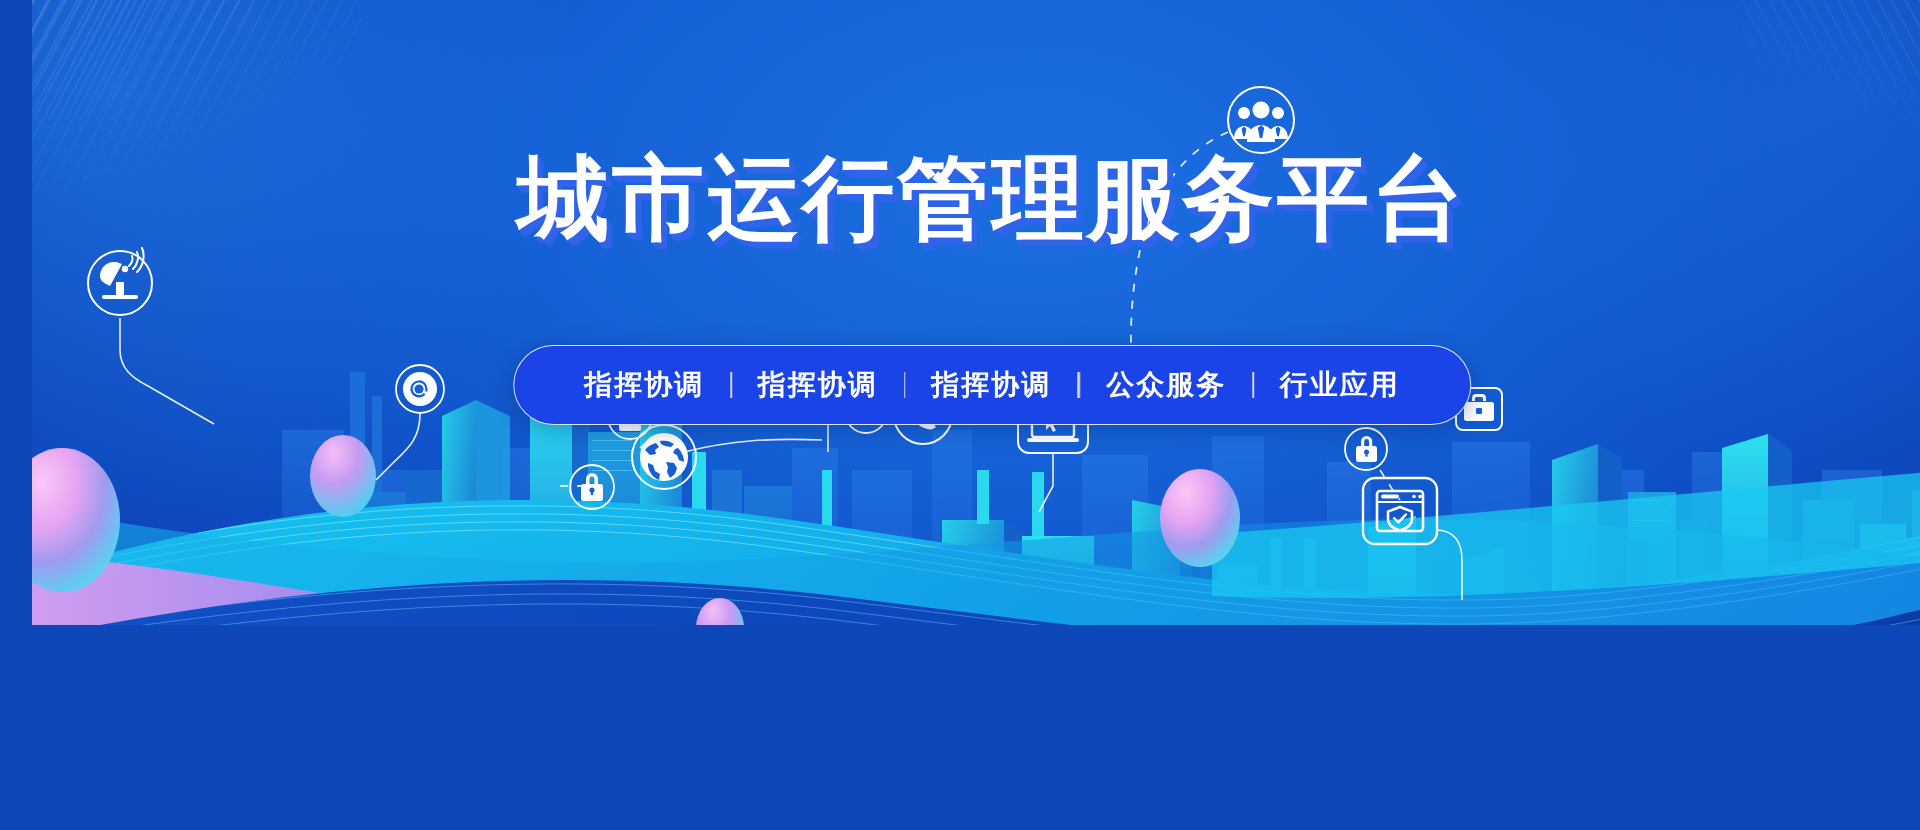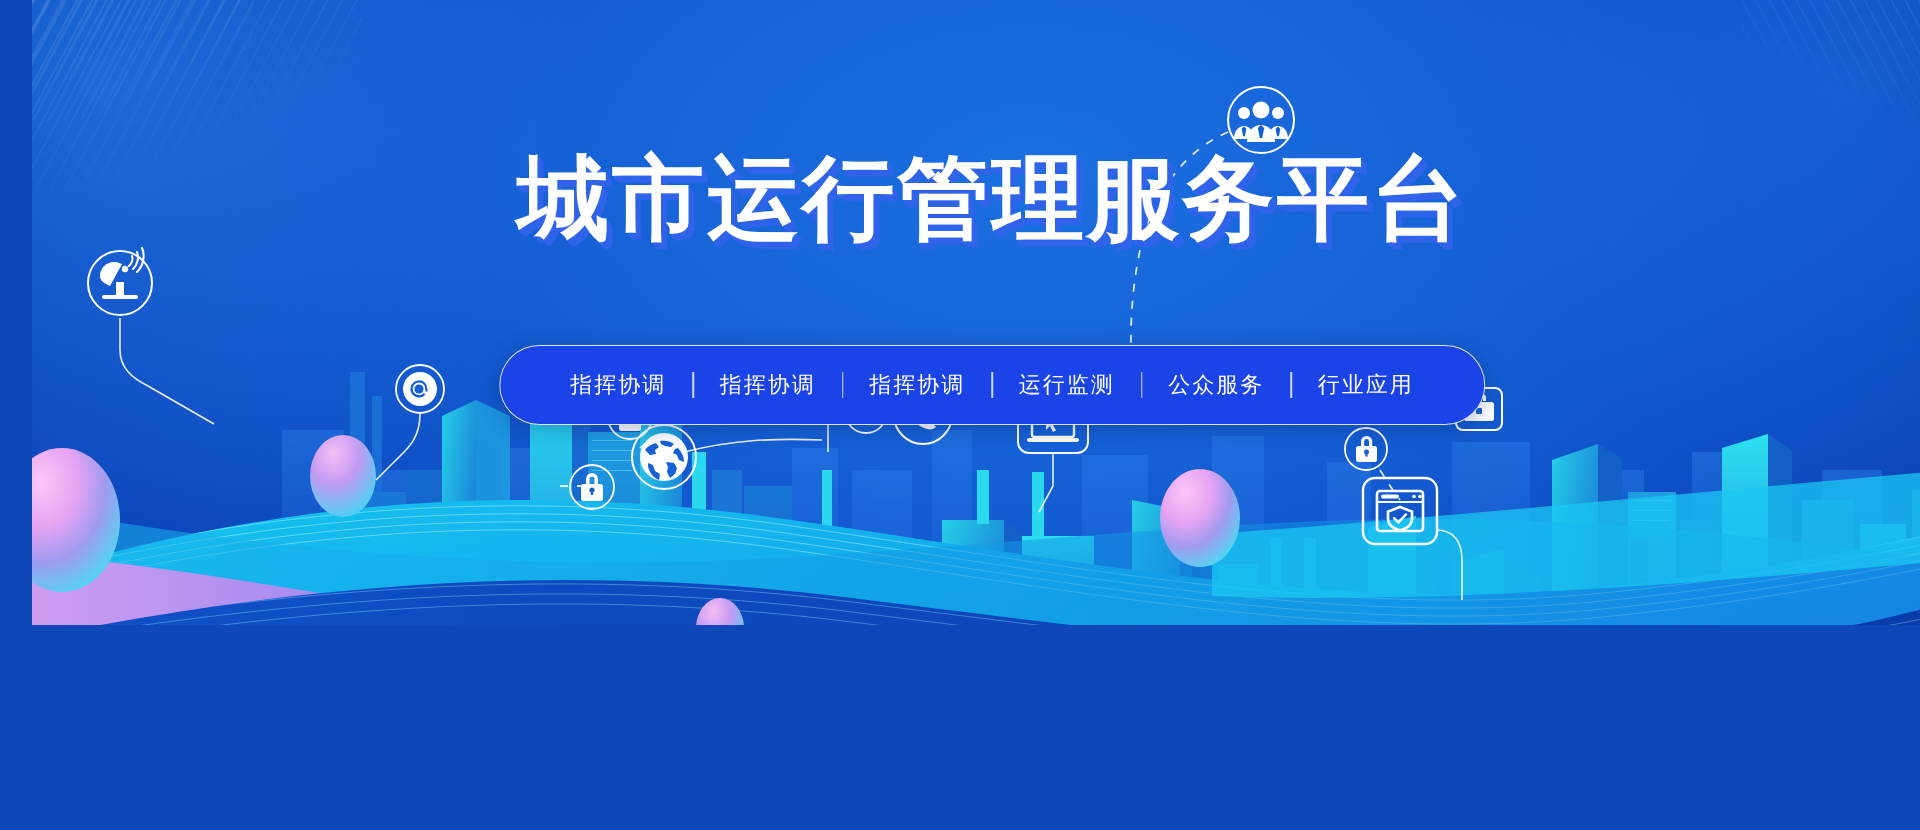--- a/index.html
+++ b/index.html
@@ -85,22 +85,22 @@
     height:80px;
     display:flex; align-items:center; justify-content:center;
     padding:0 44px;
     background:#1a43e8;
     border:1.5px solid rgba(255,255,255,.85);
     border-radius:44px;
     box-shadow:0 4px 22px rgba(4,25,90,.30);
   }
   .nav-item{
     color:#ffffff;
-    font-size:22px;
-    font-weight:400;
+    font-size:28px;
+    font-weight:700;
     letter-spacing:2px;
     padding:0 26px;
     white-space:nowrap;
     cursor:pointer;
   }
   .nav-sep{
     width:1.5px; height:26px;
     background:rgba(255,255,255,.80);
     flex:0 0 auto;
   }
@@ -500,20 +500,19 @@
     <span class="title">城市运行管理服务平台</span>
   </div>
 
   <div class="nav-pill" id="nav-pill">
       <span class="nav-item">指挥协调</span>
       <span class="nav-sep"></span>
       <span class="nav-item">指挥协调</span>
       <span class="nav-sep"></span>
       <span class="nav-item">指挥协调</span>
       <span class="nav-sep"></span>
-      <span class="nav-item">运行监测</span>
       <span class="nav-sep"></span>
       <span class="nav-item">公众服务</span>
       <span class="nav-sep"></span>
       <span class="nav-item">行业应用</span>
     </div>
 
 </div>
 
 </body></html>

